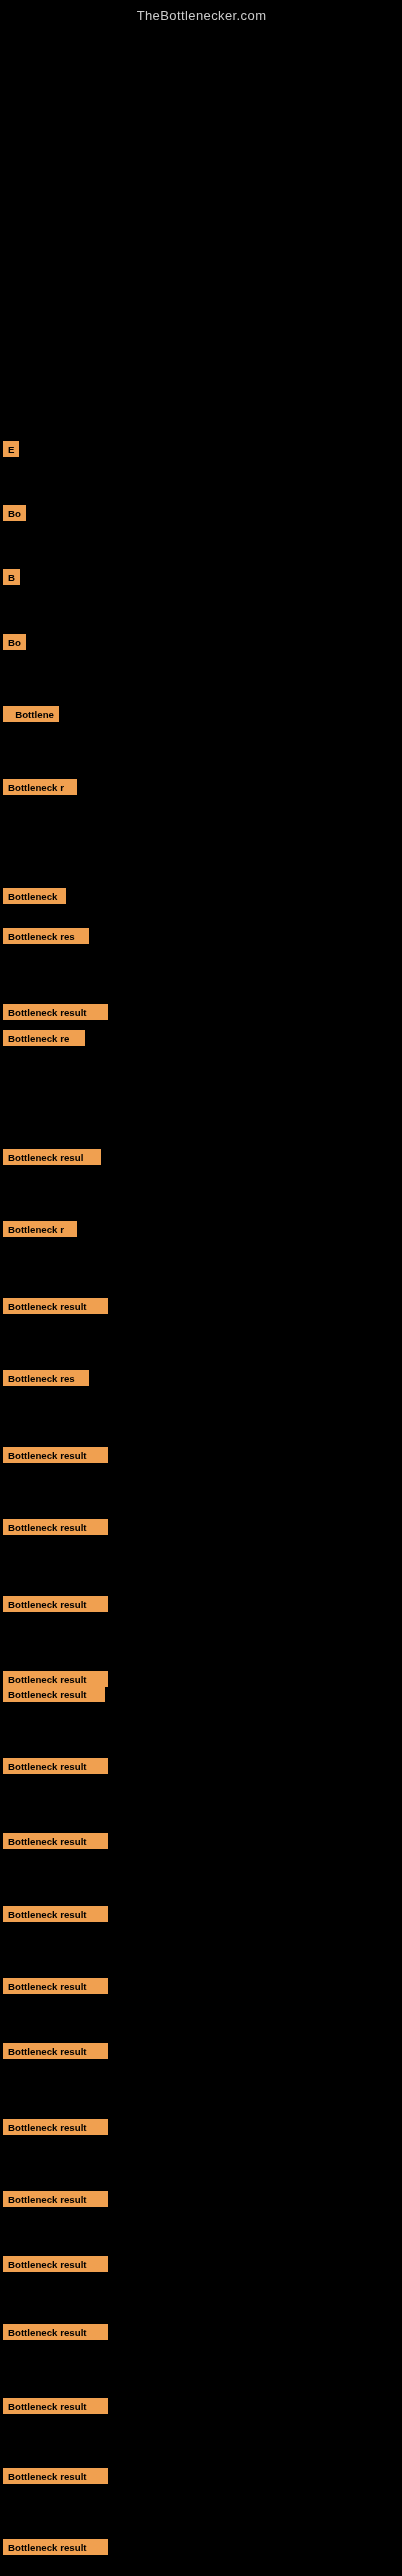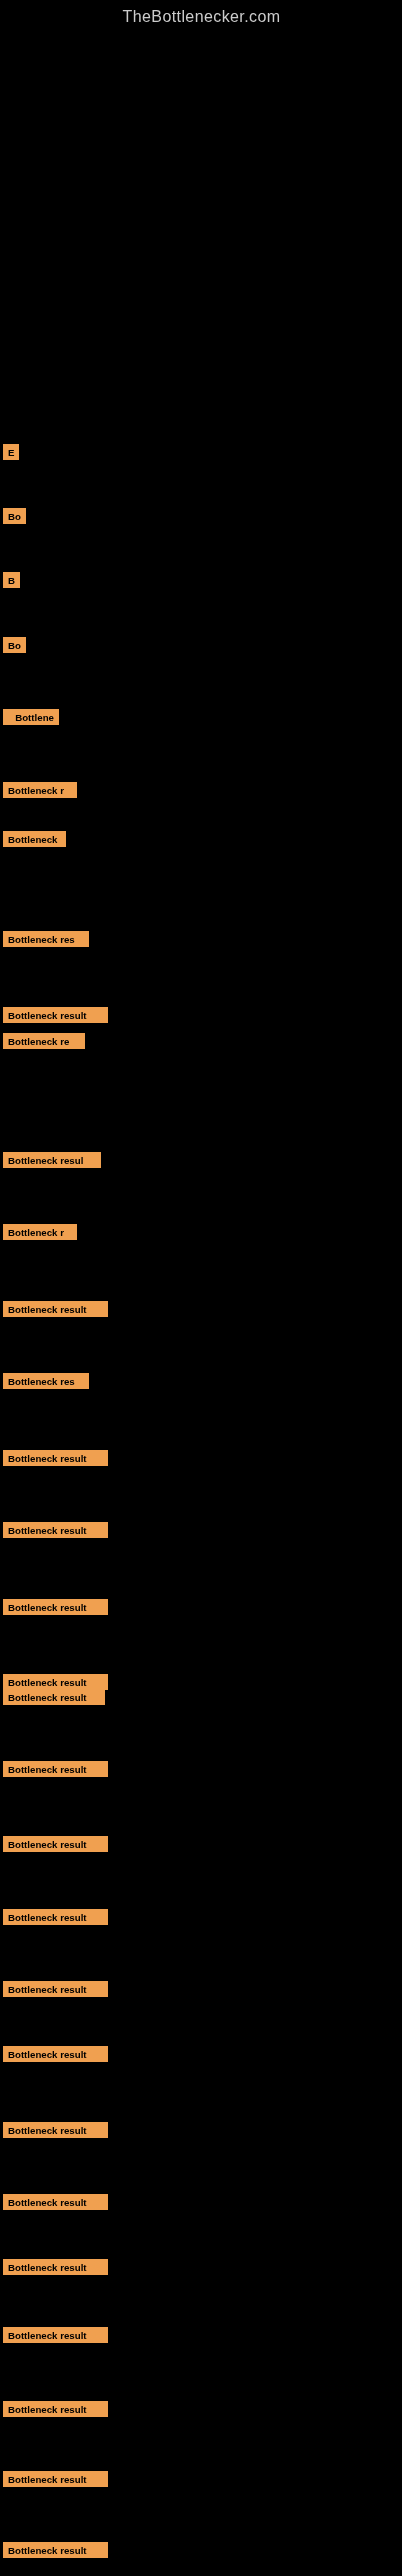--- a/index.html
+++ b/index.html
@@ -12,21 +12,21 @@
       background-color: #000000;
       width: 403px;
       min-height: 2576px;
       font-family: Arial, sans-serif;
       position: relative;
       overflow-x: hidden;
     }
 
     .site-title {
       color: #cccccc;
-      font-size: 16px;
+      font-size: 13px;
       text-align: center;
       padding: 8px 0 4px 0;
       letter-spacing: 0.4px;
     }
 
     .orange-label {
       background-color: #f0a050;
       color: #000;
       font-size: 9.7px;
       font-weight: bold;
@@ -41,21 +41,21 @@
 
 <div class="site-title">TheBottlenecker.com</div>
 
 <div id="labels-container" style="position: relative; width: 403px; height: 2568px;">
 <div style="position: absolute; top: 411px; left: 3.2px;"><span class="orange-label" style="min-width: 14.5px;">E</span></div>
     <div style="position: absolute; top: 475px; left: 3.2px;"><span class="orange-label" style="min-width: 19.3px;">Bo</span></div>
     <div style="position: absolute; top: 539px; left: 3.2px;"><span class="orange-label" style="min-width: 13px;">B</span></div>
     <div style="position: absolute; top: 604px; left: 3.2px;"><span class="orange-label" style="min-width: 19.3px;">Bo</span></div>
     <div style="position: absolute; top: 676px; left: 3.2px;"><span class="orange-label" style="min-width: 52px; padding-left: 12px;">Bottlene</span></div>
     <div style="position: absolute; top: 749px; left: 3.2px;"><span class="orange-label" style="min-width: 74px;">Bottleneck r</span></div>
-    <div style="position: absolute; top: 798px; left: 3.2px;"><span class="orange-label" style="min-width: 63px;">Bottleneck</span></div>
+    <div style="position: absolute; top: 858px; left: 3.2px;"><span class="orange-label" style="min-width: 63px;">Bottleneck</span></div>
     <div style="position: absolute; top: 898px; left: 3.2px;"><span class="orange-label" style="min-width: 86px;">Bottleneck res</span></div>
     <div style="position: absolute; top: 974px; left: 3.2px;"><span class="orange-label" style="min-width: 105px;">Bottleneck result</span></div>
     <div style="position: absolute; top: 1000px; left: 3.2px;"><span class="orange-label" style="min-width: 82px;">Bottleneck re</span></div>
     <div style="position: absolute; top: 1119px; left: 3.2px;"><span class="orange-label" style="min-width: 98px;">Bottleneck resul</span></div>
     <div style="position: absolute; top: 1191px; left: 3.2px;"><span class="orange-label" style="min-width: 74px;">Bottleneck r</span></div>
     <div style="position: absolute; top: 1268px; left: 3.2px;"><span class="orange-label" style="min-width: 105px;">Bottleneck result</span></div>
     <div style="position: absolute; top: 1340px; left: 3.2px;"><span class="orange-label" style="min-width: 86px;">Bottleneck res</span></div>
     <div style="position: absolute; top: 1417px; left: 3.2px;"><span class="orange-label" style="min-width: 105px;">Bottleneck result</span></div>
     <div style="position: absolute; top: 1489px; left: 3.2px;"><span class="orange-label" style="min-width: 105px;">Bottleneck result</span></div>
     <div style="position: absolute; top: 1566px; left: 3.2px;"><span class="orange-label" style="min-width: 105px;">Bottleneck result</span></div>

